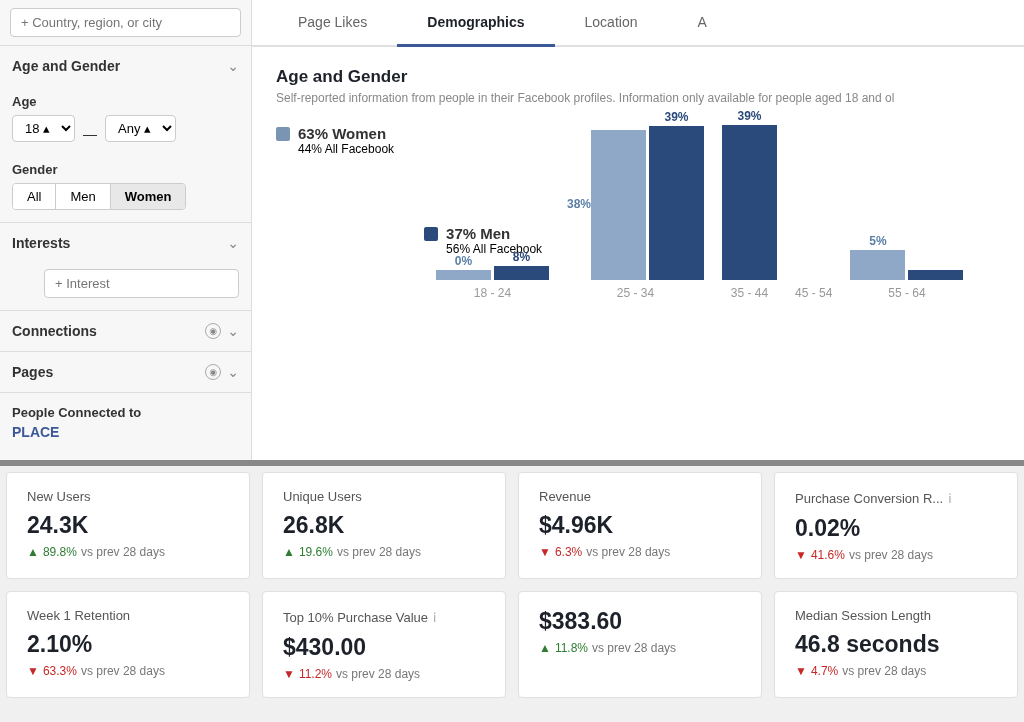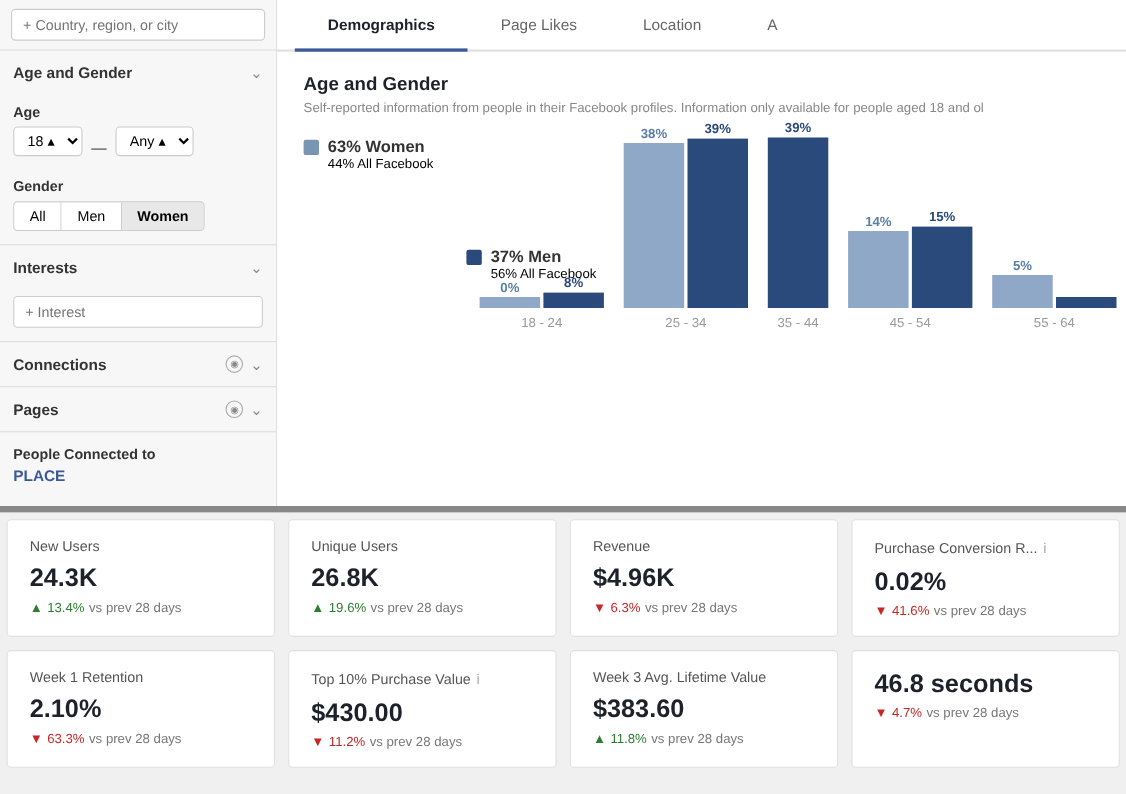--- a/index.html
+++ b/index.html
@@ -26,21 +26,21 @@
     .age-select { border: 1px solid #ccc; border-radius: 4px; padding: 4px 8px; font-size: 13px; background: #fff; }
 
     .sidebar-gender { padding: 8px 12px 12px; }
     .gender-buttons { display: flex; border: 1px solid #ccc; border-radius: 4px; overflow: hidden; width: fit-content; }
     .gender-btn { padding: 5px 14px; font-size: 13px; background: #fff; border: none; cursor: pointer; border-right: 1px solid #ccc; }
     .gender-btn:last-child { border-right: none; }
     .gender-btn.active { background: #e8e8e8; font-weight: 600; }
 
     .interests-section { border-bottom: 1px solid #ddd; }
     .interests-section .sidebar-section-header { padding: 12px 12px; }
-    .interest-input-wrap { padding: 6px 12px 12px; }
+    .interest-input-wrap { padding: 6px 12px 12px; margin-left: 32px; }
     .interest-input-wrap input { width: 100%; border: 1px solid #ccc; border-radius: 4px; padding: 6px 10px; font-size: 13px; color: #999; background: #fff; }
 
     .connections-section, .pages-section { border-bottom: 1px solid #ddd; }
     .conn-header { display: flex; justify-content: space-between; align-items: center; padding: 12px 12px; }
     .conn-icons { display: flex; gap: 6px; align-items: center; }
     .conn-icon { width: 16px; height: 16px; border: 1px solid #aaa; border-radius: 50%; display: flex; align-items: center; justify-content: center; font-size: 9px; color: #888; }
 
     .people-section { padding: 12px; }
     .people-title { font-size: 13px; font-weight: 600; color: #333; margin-bottom: 4px; }
     .place-link { color: #3b5998; font-weight: 600; font-size: 14px; text-decoration: none; }
@@ -147,22 +147,22 @@
 
       <div class="people-section">
         <div class="people-title">People Connected to</div>
         <a href="#" class="place-link">PLACE</a>
       </div>
     </div>
 
     <div class="main-content">
 
       <div class="tabs">
+        <div class="tab">Page Likes</div>
         <div class="tab active">Demographics</div>
-        <div class="tab">Page Likes</div>
         <div class="tab">Location</div>
         <div class="tab">A</div>
       </div>
 
       <div class="chart-area">
         <div class="chart-title">Age and Gender</div>
         <div class="chart-subtitle">Self-reported information from people in their Facebook profiles. Information only available for people aged 18 and ol</div>
 
         <div class="chart-legend">
           <div class="legend-item">
@@ -189,51 +189,41 @@
                 </div>
                 <div style="display: flex; flex-direction: column; align-items: center; justify-content: flex-end; height: 30px;">
                   <span style="font-size: 12px; font-weight: 600; color: rgb(43, 74, 124); margin-bottom: 2px;">8%</span>
                   <div style="background: rgb(43, 74, 124); width: 55px; height: 60px;"></div>
                 </div>
               </div>
               <div style="font-size: 12px; color: rgb(153, 153, 153); margin-top: 6px; text-align: center;">18 - 24</div>
             </div>
             <div style="display: flex; flex-direction: column; align-items: center; gap: 0px;">
               <div style="display: flex; align-items: flex-end; gap: 3px;">
-                <div style="display: flex; flex-direction: column; align-items: center;">
+                <div style="display: flex; flex-direction: row; align-items: center;">
                   <span style="font-size: 12px; font-weight: 600; color: rgb(91, 127, 166); margin-bottom: 2px;">38%</span>
                   <div style="background: rgb(143, 168, 200); width: 55px; height: 150px;"></div>
                 </div>
                 <div style="display: flex; flex-direction: column; align-items: center; justify-content: flex-end; height: 170px;">
                   <span style="font-size: 12px; font-weight: 600; color: rgb(43, 74, 124); margin-bottom: 2px;">39%</span>
                   <div style="background: rgb(43, 74, 124); width: 55px; height: 155px;"></div>
                 </div>
               </div>
               <div style="font-size: 12px; color: rgb(153, 153, 153); margin-top: 6px; ">25 - 34</div>
             </div>
             <div style="display: flex; flex-direction: column; align-items: center; gap: 0px;">
               <div style="display: flex; align-items: flex-end; gap: 3px;">
                 <div style="display: flex; flex-direction: column; align-items: center; justify-content: flex-end; height: 190px;">
                   <span style="font-size: 12px; font-weight: 600; color: rgb(43, 74, 124); margin-bottom: 2px;">39%</span>
                   <div style="background: rgb(43, 74, 124); width: 55px; height: 155px;"></div>
                 </div>
               </div>
               <div style="font-size: 12px; color: rgb(153, 153, 153); margin-top: 6px; text-align: center;">35 - 44</div>
             </div>
             <div style="display: flex; flex-direction: column; align-items: center; gap: 0px;">
-              <div style="display: flex; align-items: flex-end; gap: 3px;">
-                <div style="display: flex; flex-direction: column; align-items: center;">
-                  <span style="font-size: 12px; font-weight: 600; color: rgb(91, 127, 166); margin-bottom: 2px;">14%</span>
-                  <div style="background: rgb(143, 168, 200); width: 55px; height: 70px;"></div>
-                </div>
-                <div style="display: flex; flex-direction: column; align-items: center; justify-content: flex-end; height: 90px;">
-                  <span style="font-size: 12px; font-weight: 600; color: rgb(43, 74, 124); margin-bottom: 2px;">15%</span>
-                  <div style="background: rgb(43, 74, 124); width: 55px; height: 75px;"></div>
-                </div>
-              </div>
               <div style="font-size: 12px; color: rgb(153, 153, 153); margin-top: 6px; text-align: center;">45 - 54</div>
             </div>
             <div style="display: flex; flex-direction: column; align-items: center; gap: 0px;">
               <div style="display: flex; align-items: flex-end; gap: 3px;">
                 <div style="display: flex; flex-direction: column; align-items: center;">
                   <span style="font-size: 12px; font-weight: 600; color: rgb(91, 127, 166); margin-bottom: 2px;">5%</span>
                   <div style="background: rgb(143, 168, 200); width: 55px; height: 30px;"></div>
                 </div>
                 <div style="display: flex; flex-direction: column; align-items: center; justify-content: flex-end; height: 50px;">
                   <div style="background: rgb(43, 74, 124); width: 55px; height: 10px;"></div>
@@ -248,21 +238,21 @@
 
   <div class="divider-line"></div>
 
   <div class="metrics-section">
   <div style="display: flex; width: 100%; gap: 0px;">
         <div class="metric-card">
           <div class="metric-label">New Users</div>
           <div class="metric-value">24.3K</div>
           <div class="metric-change">
             <span class="up">▲ </span>
-            <span class="up">13.4% </span>
+            <span class="up">89.8% </span>
             <span style="color: rgb(119, 119, 119);">vs prev 28 days</span>
           </div>
         </div>
         <div class="metric-card">
           <div class="metric-label">Unique Users</div>
           <div class="metric-value">26.8K</div>
           <div class="metric-change">
             <span class="up">▲ </span>
             <span class="up">19.6% </span>
             <span style="color: rgb(119, 119, 119);">vs prev 28 days</span>
@@ -300,29 +290,29 @@
         <div class="metric-card">
           <div class="metric-label">Top 10% Purchase Value<span class="info-icon">ℹ</span></div>
           <div class="metric-value">$430.00</div>
           <div class="metric-change">
             <span class="down">▼ </span>
             <span class="down">11.2% </span>
             <span style="color: rgb(119, 119, 119);">vs prev 28 days</span>
           </div>
         </div>
         <div class="metric-card">
-          <div class="metric-label">Week 3 Avg. Lifetime Value</div>
           <div class="metric-value">$383.60</div>
           <div class="metric-change">
             <span class="up">▲ </span>
             <span class="up">11.8% </span>
             <span style="color: rgb(119, 119, 119);">vs prev 28 days</span>
           </div>
         </div>
         <div class="metric-card">
+          <div class="metric-label">Median Session Length</div>
           <div class="metric-value">46.8 seconds</div>
           <div class="metric-change">
             <span class="down">▼ </span>
             <span class="down">4.7% </span>
             <span style="color: rgb(119, 119, 119);">vs prev 28 days</span>
           </div>
         </div>
       </div>
     </div>
 </div>

